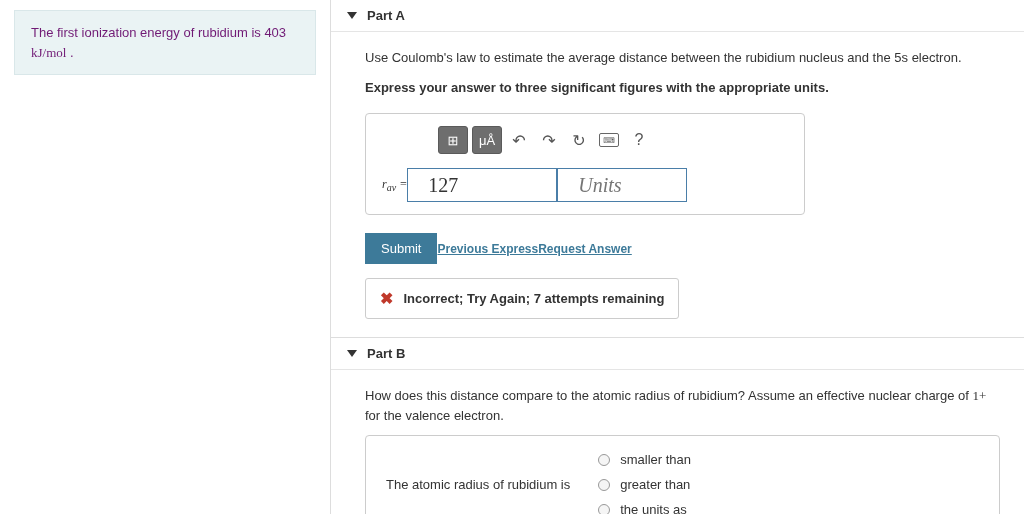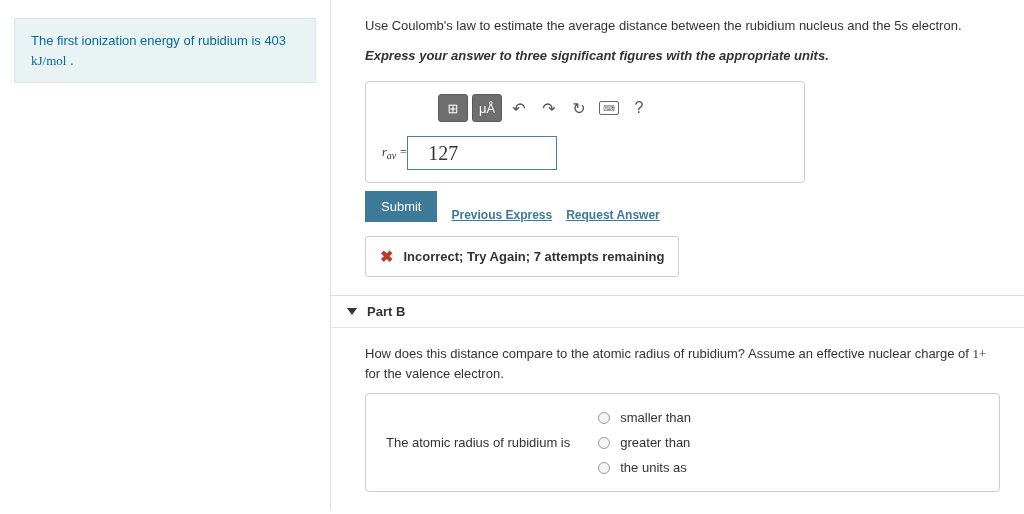--- a/index.html
+++ b/index.html
@@ -14,23 +14,22 @@
   }
   .layout { display: flex; }
   .sidebar {
     width: 330px;
     padding: 10px 14px;
   }
   .info-box {
     background: #eaf3f4;
     border: 1px solid #d9e7e9;
     padding: 12px 16px;
-    color: #0369a1;
+    color: #701a75;
     line-height: 1.5;
-    margin-top: 8px;
   }
   .main {
     flex: 1;
     border-left: 1px solid #ddd;
     padding: 0;
   }
   .part-header {
     display: flex;
     align-items: center;
     gap: 10px;
@@ -42,21 +41,21 @@
   .caret {
     width: 0; height: 0;
     border-left: 5px solid transparent;
     border-right: 5px solid transparent;
     border-top: 7px solid #333;
   }
   .part-body {
     padding: 16px 24px 18px 34px;
   }
   .instr { color: #333; margin-bottom: 10px; line-height: 1.5; }
-  .bold { font-weight: bold; font-style: italic; }
+  .bold { font-weight: bold; }
   .answer-box {
     border: 1px solid #ccc;
     border-radius: 4px;
     padding: 12px 16px;
     display: inline-block;
     min-width: 440px;
     margin-top: 6px;
   }
   .toolbar {
     display: flex;
@@ -102,24 +101,23 @@
   .val-input, .unit-input {
     border: 1px solid #4a7ea8;
     height: 34px;
     padding: 4px 20px;
     font-size: 20px;
     font-family: 'Times New Roman', serif;
   }
   .val-input { width: 150px; color: #333; }
   .unit-input { width: 130px; color: #999; font-style: italic; }
   .action-row {
-    margin-top: 8px;
-    display: flex;
-    align-items: flex-end;
-    gap: 14px;
+    margin-top: 18px;
+    display: flex;
+    align-items: center;
   }
   .submit-btn {
     background: #3d7a99;
     color: #fff;
     border: none;
     padding: 8px 16px;
     font-size: 13px;
     cursor: pointer;
   }
   .link {
@@ -177,20 +175,24 @@
 
 <div class="layout">
   <aside class="sidebar">
     <div class="info-box">
       <span>The first ionization energy of rubidium is 403 </span><span class="serif">kJ/mol</span><span> .</span>
     </div>
   </aside>
 
   <main class="main">
 
+    <div class="part-header">
+      <span class="caret"></span>
+      <span>Part A</span>
+    </div>
     <div class="part-body">
       <p class="instr">
         <span>Use Coulomb's law to estimate the average distance between the rubidium nucleus and the 5s electron.</span>
       </p>
       <p class="instr bold">Express your answer to three significant figures with the appropriate units.</p>
 
       <div class="answer-box">
         <div class="toolbar">
           <button class="tool-btn">⊞</button>
           <button class="tool-btn">μÅ</button>
@@ -200,20 +202,21 @@
           <button class="tool-icon">
               <span class="kbd-icon">⌨</span>
             </button>
           <button class="tool-icon">?</button>
         </div>
         <div class="input-row">
           <span class="var-label serif">
             <span>r</span><sub>av</sub><span> = </span>
           </span>
           <input class="val-input" value="127" style="">
+          <input class="unit-input" placeholder="Units" style="">
         </div>
       </div>
 
       <div class="action-row">
         <button class="submit-btn">Submit</button>
         <a class="link">Previous Express</a>
         <a class="link">Request Answer</a>
       </div>
 
       <div class="feedback-box">

